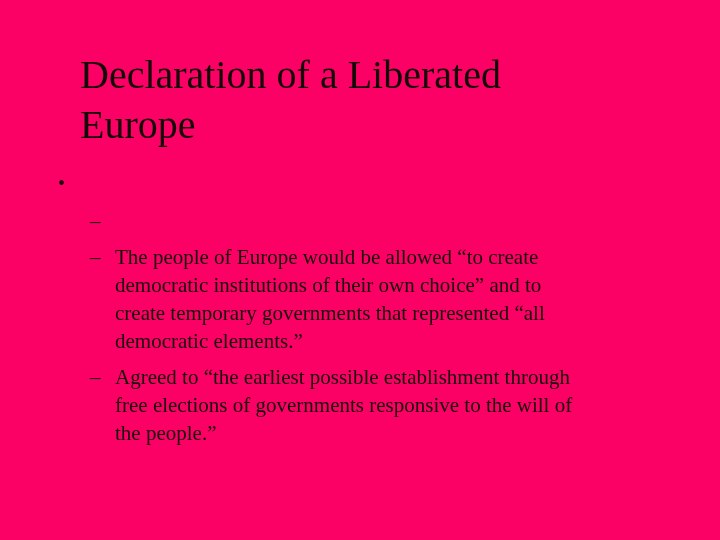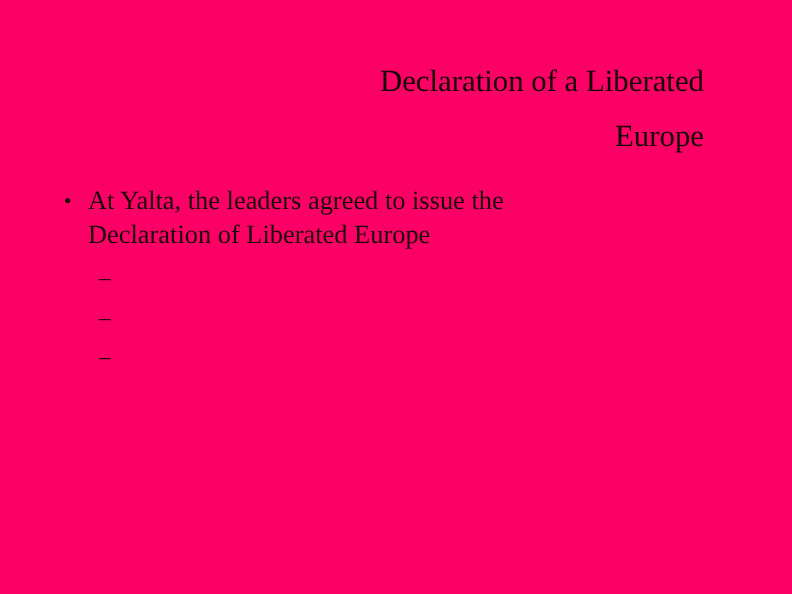--- a/index.html
+++ b/index.html
@@ -13,22 +13,22 @@
     height: 540px;
     background: #fb0065;
     overflow: hidden;
     font-family: "Liberation Serif", "DejaVu Serif", serif;
     color: #1a0b0b;
   }
   .title {
     margin: 0 auto;
     padding-top: 50px;
     width: 560px;
-    text-align: right;
-    font-size: 28px;
+    text-align: left;
+    font-size: 40px;
     line-height: 50px;
     font-weight: normal;
     color: #140707;
     white-space: pre-line;
   }
   .bullet-area {
     margin-top: 18px;
   }
   .bullet-row {
     display: flex;
@@ -68,33 +68,38 @@
 
 <div class="slide">
 
   <h1 class="title">Declaration of a Liberated
 Europe</h1>
 
   <div class="bullet-area">
 
     <div class="bullet-row level-1">
       <span class="marker">•</span>
-      <span class="bullet-text">At Yalta, the leaders agreed to issue the
-Declaration of Liberated Europe</span>
     </div>
 
     <div class="sub-bullets">
 
       <div class="bullet-row level-2">
         <span class="marker">–</span>
       </div>
 
       <div class="bullet-row level-2">
         <span class="marker">–</span>
+        <span class="bullet-text">The people of Europe would be allowed “to create
+democratic institutions of their own choice” and to
+create temporary governments that represented “all
+democratic elements.”</span>
       </div>
 
       <div class="bullet-row level-2">
         <span class="marker">–</span>
+        <span class="bullet-text">Agreed to “the earliest possible establishment through
+free elections of governments responsive to the will of
+the people.”</span>
       </div>
 
     </div>
   </div>
 </div>
 
 </body></html>

